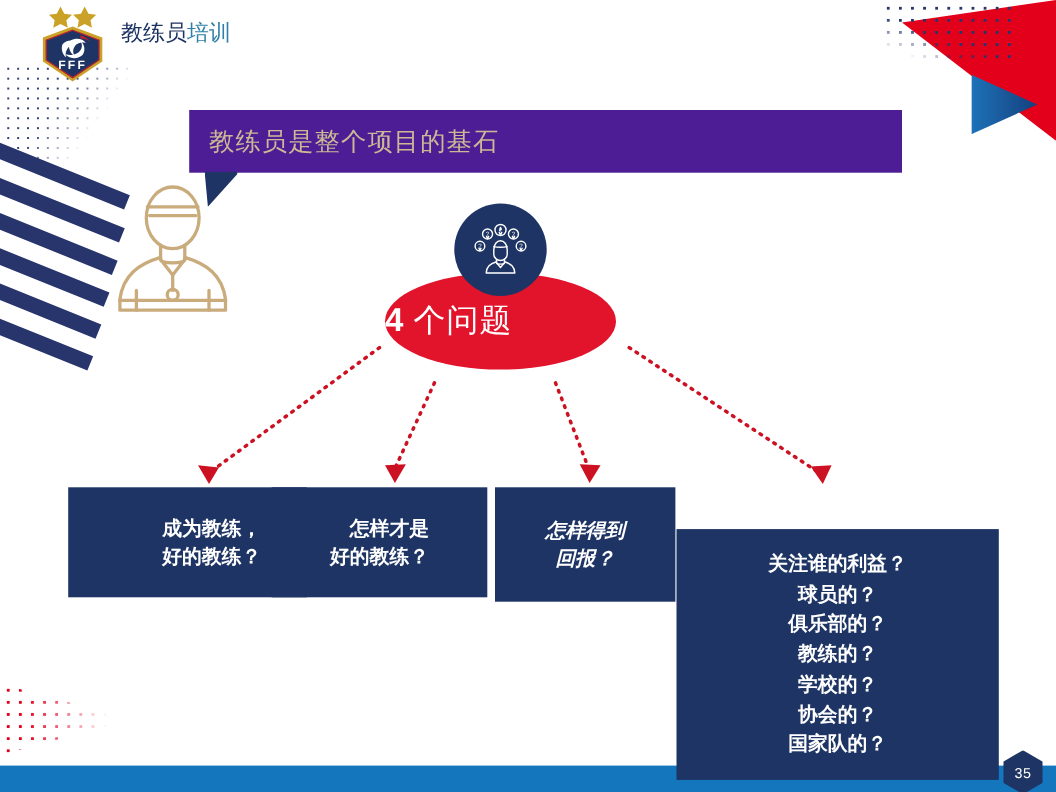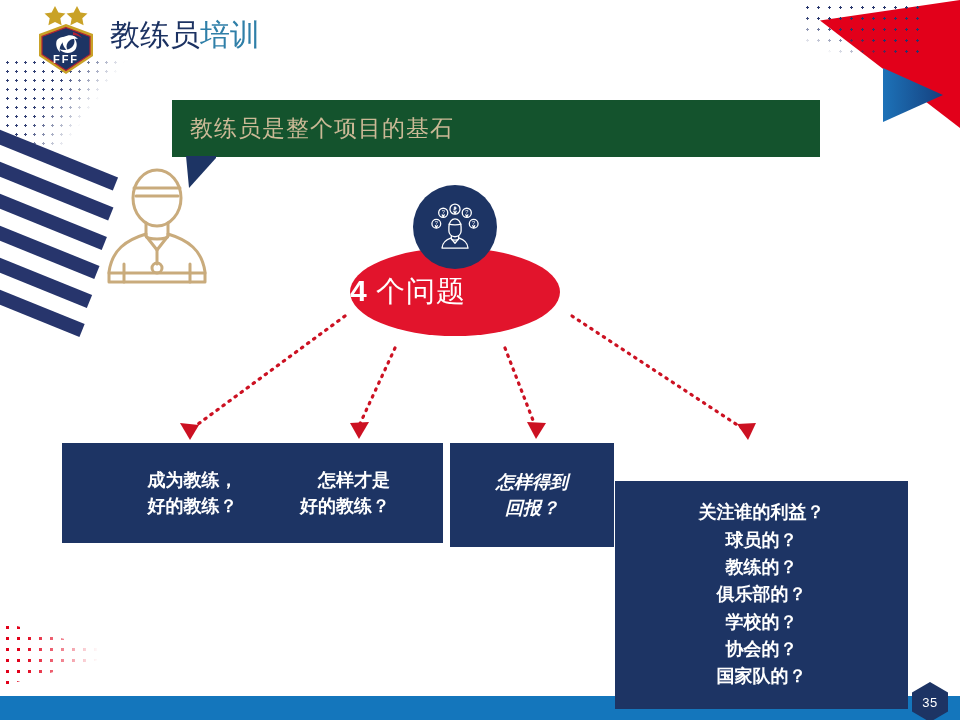--- a/index.html
+++ b/index.html
@@ -70,29 +70,29 @@
     display:flex;align-items:center;justify-content:center;
     letter-spacing:.5px;
   }
 
   
   .logo{position:absolute;left:33px;top:4px;width:66px;height:72px;}
 
   
   .title{
     position:absolute;left:110px;top:20px;
-    font-size:30px;line-height:1;white-space:nowrap;
+    font-size:20px;line-height:1;white-space:nowrap;
   }
   .title .t1{color:#1c3262;}
   .title .t2{color:#2f7fa8;}
 
   
   .banner{
     position:absolute;left:172px;top:100px;width:648px;height:57px;
-    background:#14532d;
+    background:#4c1d95;
     display:flex;align-items:center;
   }
   .banner-text{
     color:#cbb996;font-size:23px;padding-left:18px;letter-spacing:1px;
     white-space:nowrap;
   }
   .banner-tail{
     position:absolute;left:186px;top:156px;width:30px;height:32px;
     background:#1d3464;
     clip-path:polygon(0 0, 100% 0, 100% 6%, 10% 100%);
@@ -267,21 +267,21 @@
     <span>
       <span class="ln">怎样得到</span>
       <span class="ln">回报？</span>
     </span>
   </div>
 
   <div class="qbox" id="box4">
     <span>
       <span class="ln">关注谁的利益？</span>
       <span class="ln">球员的？</span>
+      <span class="ln">俱乐部的？</span>
       <span class="ln">教练的？</span>
-      <span class="ln">俱乐部的？</span>
       <span class="ln">学校的？</span>
       <span class="ln">协会的？</span>
       <span class="ln">国家队的？</span>
     </span>
   </div>
 
 </div>
 
 </body></html>

